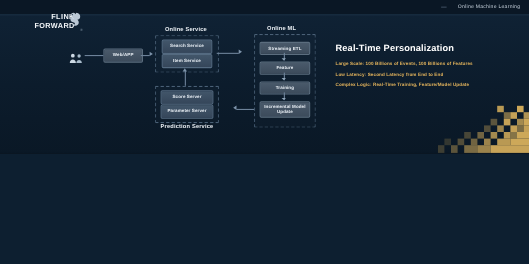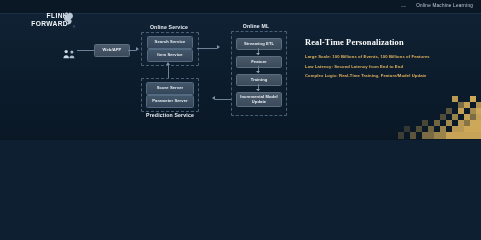--- a/index.html
+++ b/index.html
@@ -74,21 +74,21 @@
   }
   .arrow-d{
     position:absolute;width:0;height:0;
     border-left:2.2px solid transparent;border-right:2.2px solid transparent;
     border-top:2.8px solid #8fa4b8;
   }
   
   .panel{position:absolute;left:305px;top:38px;width:168px;}
   .panel-h{
     color:#ffffff;font-weight:bold;font-size:8.4px;letter-spacing:.15px;
-    margin:0 0 7px 0;white-space:nowrap;font-family:Liberation Serif, serif;
+    margin:0 0 7px 0;white-space:nowrap;
   }
   .panel-li{
     color:#e2b35c;font-size:4.2px;font-weight:bold;letter-spacing:.1px;
     margin-bottom:4.6px;white-space:nowrap;
   }
   
   .pix{position:absolute;}
   
   .sub-rule{position:absolute;left:0;top:13px;width:481px;height:0.6px;background:#1b2f44;}
   .bottom-edge{position:absolute;left:0;bottom:0;width:481px;height:1.5px;background:#0a1622;}

